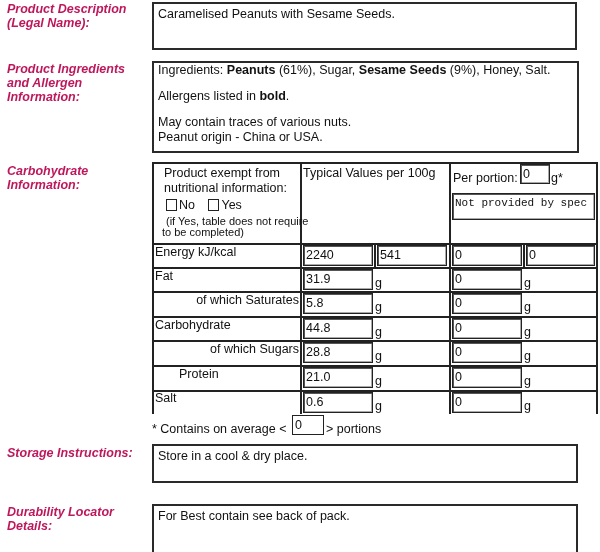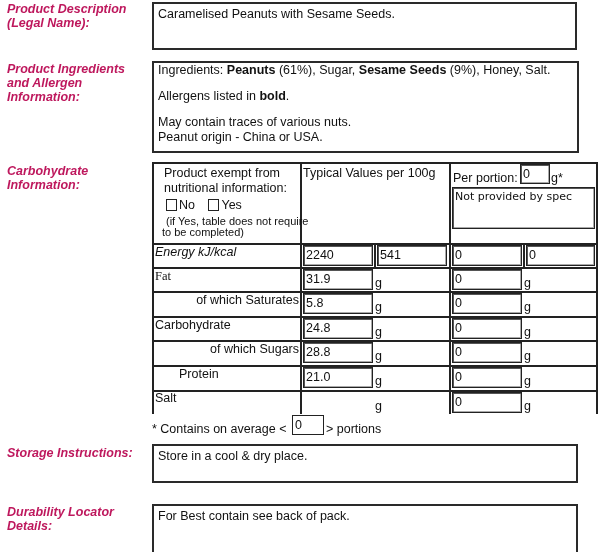--- a/index.html
+++ b/index.html
@@ -85,59 +85,60 @@
     </div>
     <div class="small" style="margin-left:2px;">(if Yes, table does not require</div>
     <div class="small" style="margin-left:-2px;">to be completed)</div>
   </div>
 
   <div class="cell-text" style="left:151px; top:4px;">Typical Values per 100g</div>
 
   <div class="cell-text" style="left:301px; top:9px;">Per portion:</div>
   <div class="inp" style="left:368px; top:2px; width:30px; height:20px;">0</div>
   <div class="unit" style="left:399px; top:9px;">g*</div>
-  <div class="inp calibri" style="left:300px; top:25px; width:143px; height:42px; line-height:16px;">Not provided by spec</div>
+  <div class="inp calibri" style="left:300px; top:31px; width:143px; height:27px; line-height:16px;font-family:Liberation Mono, monospace;">Not provided by spec</div>
 
-  <div class="cell-text" style="left:3px; top:83px;font-style:italic;">Energy kJ/kcal</div>
+  <div class="cell-text" style="left:3px; top:83px;">Energy kJ/kcal</div>
   <div class="inp" style="left:151px; top:83px; width:70px;">2240</div>
   <div class="inp" style="left:225px; top:83px; width:70px;">541</div>
   <div class="inp" style="left:300px; top:83px; width:70px;">0</div>
   <div class="inp" style="left:374px; top:83px; width:69px;">0</div>
 
-  <div class="cell-text" style="left:3px; top:107px;font-family:Liberation Serif, serif;">Fat</div>
+  <div class="cell-text" style="left:3px; top:107px;">Fat</div>
   <div class="inp" style="left:151px; top:107px; width:70px;">31.9</div>
   <div class="unit" style="left:223px; top:114px;">g</div>
   <div class="inp" style="left:300px; top:107px; width:70px;">0</div>
   <div class="unit" style="left:372px; top:114px;">g</div>
 
   <div class="cell-text" style="right:299px; top:131px;">of which Saturates</div>
   <div class="inp" style="left:151px; top:131px; width:70px;">5.8</div>
   <div class="unit" style="left:223px; top:138px;">g</div>
   <div class="inp" style="left:300px; top:131px; width:70px;">0</div>
   <div class="unit" style="left:372px; top:138px;">g</div>
 
   <div class="cell-text" style="left:3px; top:156px;">Carbohydrate</div>
-  <div class="inp" style="left:151px; top:156px; width:70px;">24.8</div>
+  <div class="inp" style="left:151px; top:156px; width:70px;">44.8</div>
   <div class="unit" style="left:223px; top:163px;">g</div>
   <div class="inp" style="left:300px; top:156px; width:70px;">0</div>
   <div class="unit" style="left:372px; top:163px;">g</div>
 
   <div class="cell-text" style="right:299px; top:180px;">of which Sugars</div>
   <div class="inp" style="left:151px; top:180px; width:70px;">28.8</div>
   <div class="unit" style="left:223px; top:187px;">g</div>
   <div class="inp" style="left:300px; top:180px; width:70px;">0</div>
   <div class="unit" style="left:372px; top:187px;">g</div>
 
   <div class="cell-text" style="left:3px; top:205px;margin-left:24px;">Protein</div>
   <div class="inp" style="left:151px; top:205px; width:70px;">21.0</div>
   <div class="unit" style="left:223px; top:212px;">g</div>
   <div class="inp" style="left:300px; top:205px; width:70px;">0</div>
   <div class="unit" style="left:372px; top:212px;">g</div>
 
   <div class="cell-text" style="left:3px; top:229px;">Salt</div>
+  <div class="inp" style="left:151px; top:230px; width:70px;">0.6</div>
   <div class="unit" style="left:223px; top:237px;">g</div>
   <div class="inp" style="left:300px; top:230px; width:70px;">0</div>
   <div class="unit" style="left:372px; top:237px;">g</div>
 </div>
 
 <div class="cell-text" style="left:152px; top:422px;">* Contains on average &lt;</div>
 <div class="inp" style="left:292px; top:415px; width:32px; height:20px; box-shadow:none;">0</div>
 <div class="cell-text" style="left:326px; top:422px;">&gt; portions</div>
 
 <div class="label" style="top:446px;">

